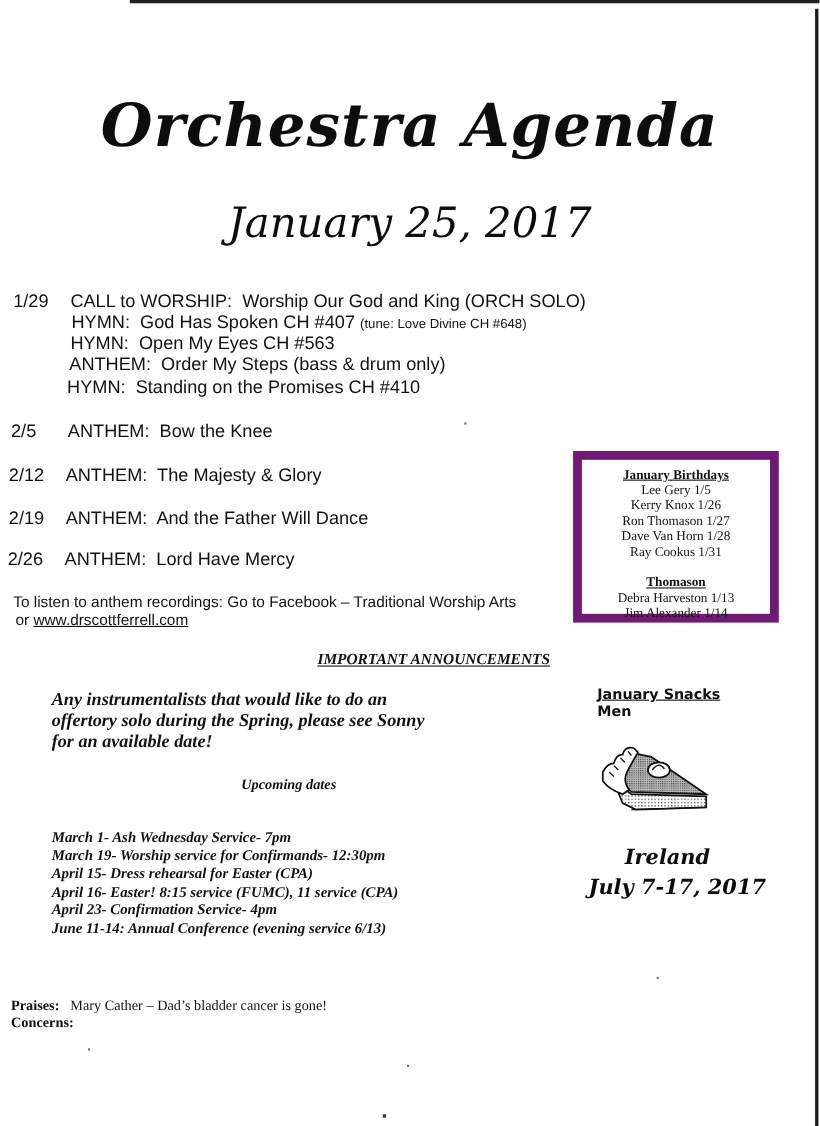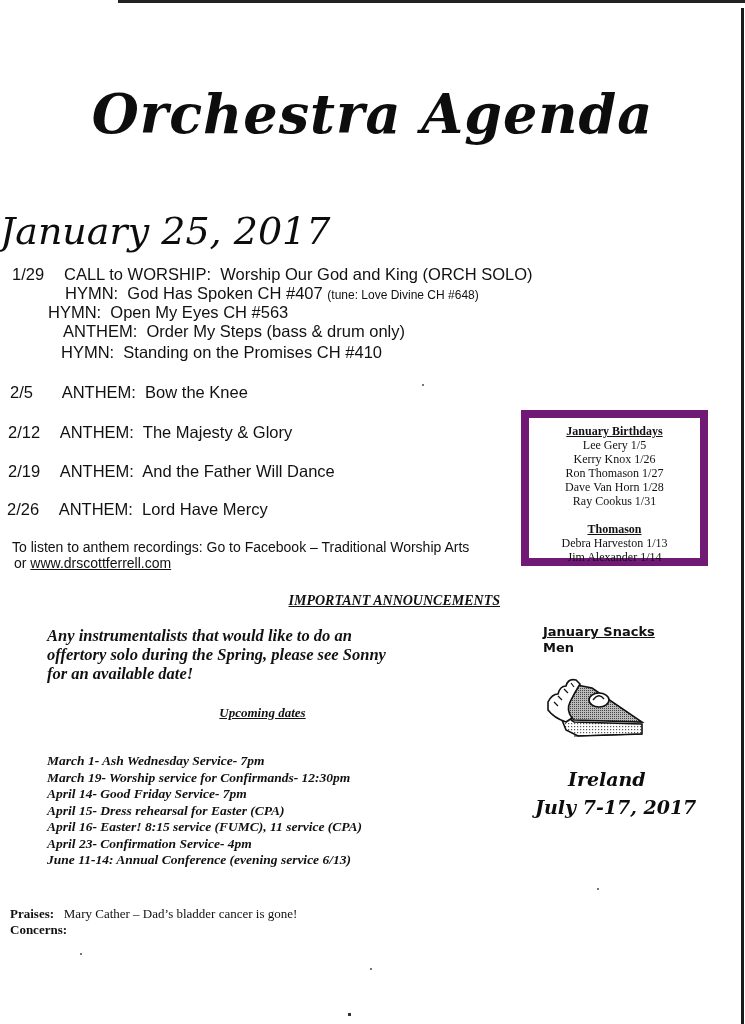--- a/index.html
+++ b/index.html
@@ -18,23 +18,23 @@
     }
     .speck { position: absolute; width: 2px; height: 2px; background: #777; }
 
     
     .title {
       left: 0; width: 745px; top: 82px; text-align: center;
       font-family: "DejaVu Serif", serif; font-style: italic; font-weight: bold;
       font-size: 54px; letter-spacing: 1px; color: #0d0d0d;
     }
     .date-title {
-      left: 0; width: 745px; top: 180px; text-align: left;
+      left: 0; width: 745px; top: 180px; text-align: center;
       font-family: "DejaVu Serif", serif; font-style: italic;
-      font-size: 38px; color: #0d0d0d; margin-top: 29px;
+      font-size: 38px; color: #0d0d0d;
     }
 
     
     .agenda { font-family: "Liberation Sans", sans-serif; font-size: 16.5px; color: #111; }
     .small { font-size: 12px; }
     .link { text-decoration: underline; }
 
     
     .bday-box {
       position: absolute; left: 521px; top: 410px; width: 187px; height: 156px;
@@ -52,21 +52,21 @@
       font-size: 14px; text-decoration: underline;
     }
     .ann-body {
       left: 47px; top: 626px;
       font-family: "Liberation Serif", serif; font-style: italic; font-weight: bold;
       font-size: 16.5px; line-height: 19px; white-space: normal; width: 360px;
     }
     .up-hdr {
       left: 0; width: 525px; top: 705px; text-align: center;
       font-family: "Liberation Serif", serif; font-style: italic; font-weight: bold;
-      font-size: 13px; text-decoration: underline;
+      font-size: 13px; 
     }
     .up-list {
       left: 47px; top: 753px;
       font-family: "Liberation Serif", serif; font-style: italic; font-weight: bold;
       font-size: 13.5px; line-height: 16.5px;
     }
 
     
     .snacks-hdr {
       left: 543px; top: 624px; font-family: "DejaVu Sans", sans-serif; font-weight: bold;
@@ -103,21 +103,21 @@
 <div class="abs agenda" style="left:12px;top:265px">1/29</div>
 <div class="abs agenda" style="left:64px;top:265px">
   <span>CALL to WORSHIP:</span>&nbsp;
   <span>Worship Our God and King (ORCH SOLO)</span>
 </div>
 <div class="abs agenda" style="left:65px;top:284px">
   <span>HYMN:</span>&nbsp;
   <span>God Has Spoken  CH #407</span>
   <span class="small">(tune:  Love Divine  CH #648)</span>
 </div>
-<div class="abs agenda" style="left:48px;top:303px">
+<div class="abs agenda" style="left:64px;top:303px">
   <span>HYMN:</span>&nbsp;
   <span>Open My Eyes  CH #563</span>
 </div>
 <div class="abs agenda" style="left:63px;top:322px">
   <span>ANTHEM:</span>&nbsp;
   <span>Order My Steps (bass &amp; drum only)</span>
 </div>
 <div class="abs agenda" style="left:61px;top:343px">
   <span>HYMN:</span>&nbsp;
   <span>Standing on the Promises  CH #410</span>
@@ -161,21 +161,20 @@
   <div>Debra Harveston  1/13</div>
   <div>Jim Alexander  1/14</div>
 </div>
 
 <div class="abs ann-hdr">IMPORTANT ANNOUNCEMENTS</div>
 <div class="abs ann-body">Any instrumentalists that would like to do an offertory solo during the Spring, please see Sonny for an available date!</div>
 <div class="abs up-hdr">Upcoming dates</div>
 <div class="abs up-list">
   <div>March 1- Ash Wednesday Service- 7pm</div>
   <div>March 19- Worship service for Confirmands- 12:30pm</div>
-  <div>April 14- Good Friday Service- 7pm</div>
   <div>April 15- Dress rehearsal for Easter (CPA)</div>
   <div>April 16- Easter! 8:15 service (FUMC), 11 service (CPA)</div>
   <div>April 23- Confirmation Service- 4pm</div>
   <div>June 11-14:  Annual Conference (evening service 6/13)</div>
 </div>
 
 <div class="abs snacks-hdr">January Snacks</div>
 <div class="abs snacks-val">Men</div>
 <svg class="pie" viewBox="0 0 104 66">
   <defs>

